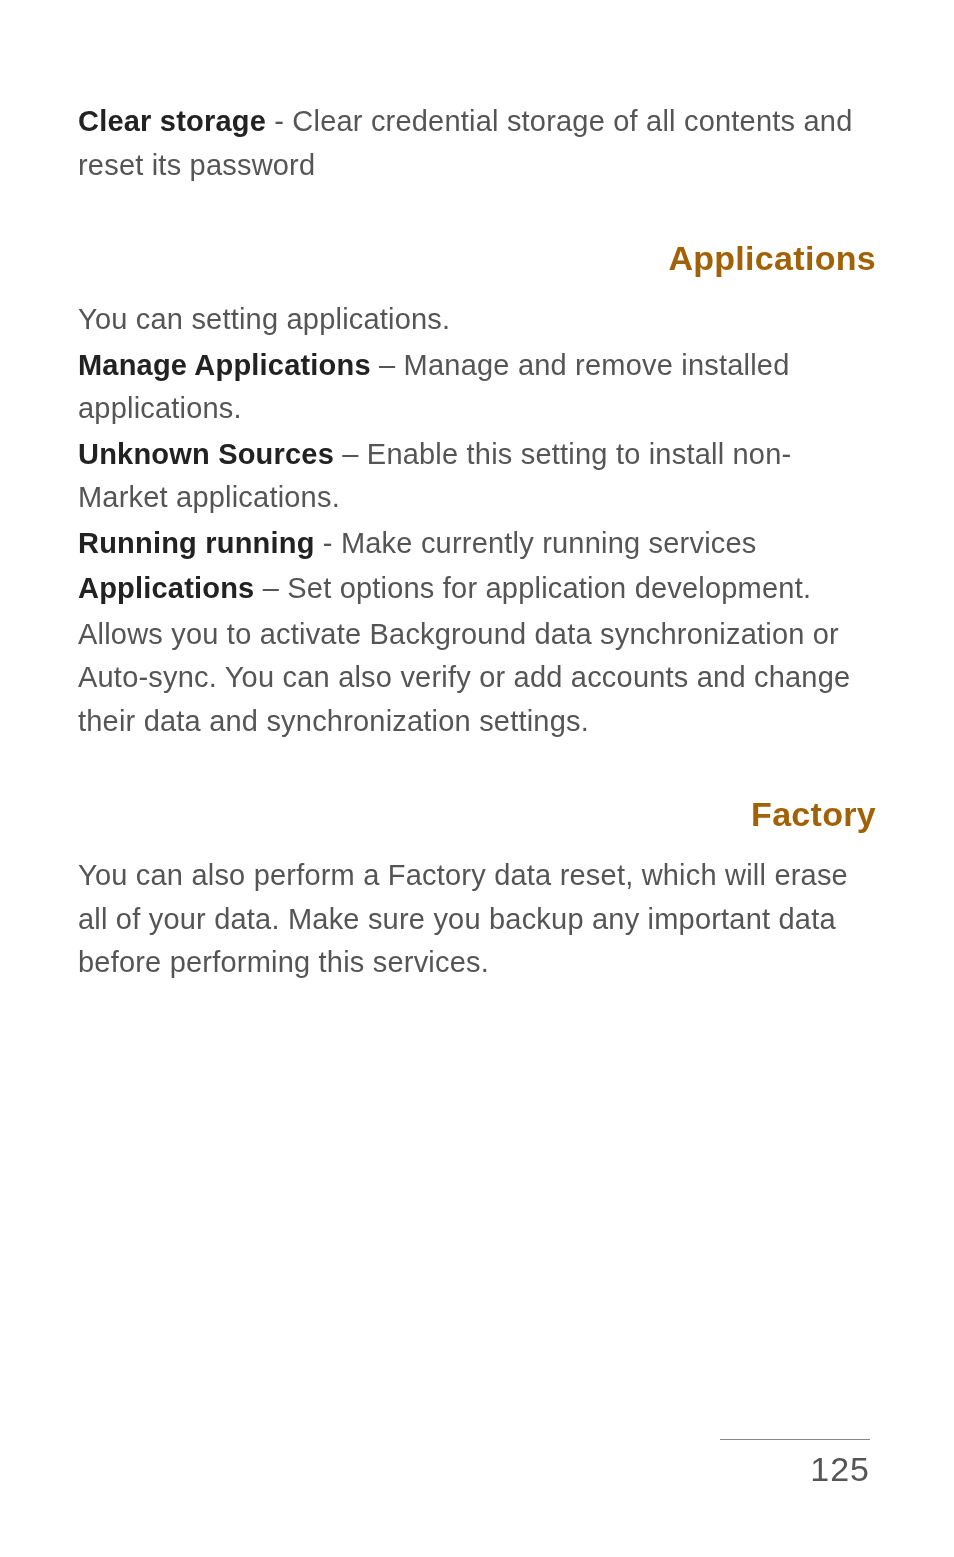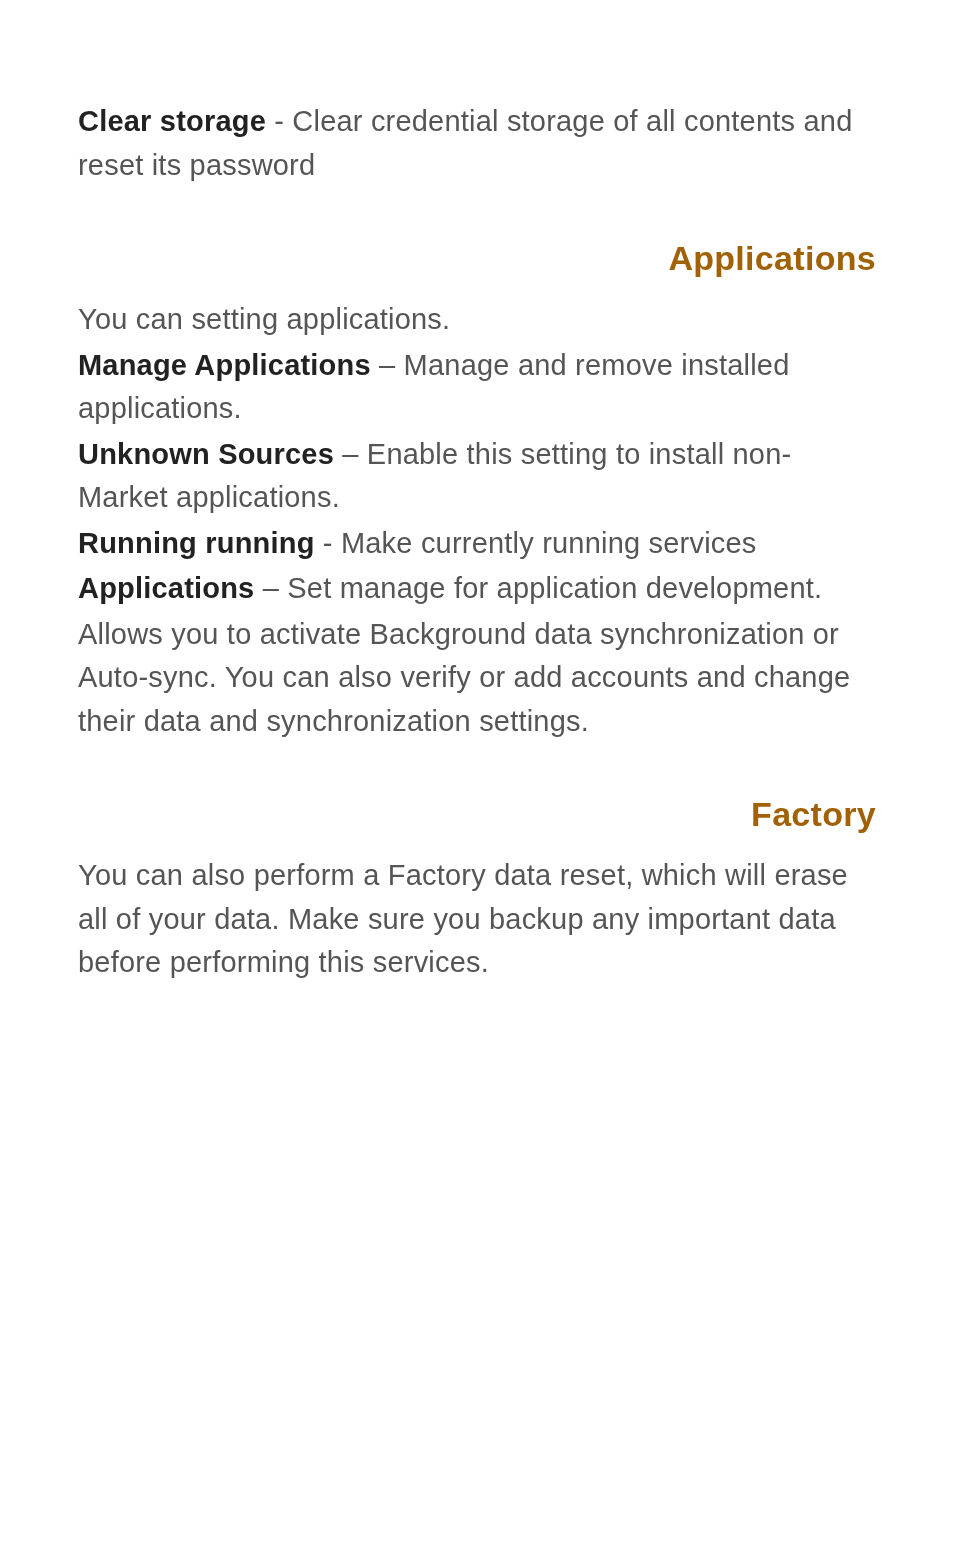--- a/index.html
+++ b/index.html
@@ -77,24 +77,28 @@
 
   <p class="body-text para">
     <span class="bold">Unknown Sources</span><span> – Enable this setting to install non-Market applications.</span>
   </p>
 
   <p class="body-text para">
     <span class="bold">Running running</span><span> - Make currently running services</span>
   </p>
 
   <p class="body-text para">
-    <span class="bold">Applications</span><span> – Set manage for application development.</span>
+    <span class="bold">Applications</span><span> – Set options for application development.</span>
   </p>
 
 
   <p class="body-text para">Allows you to activate Background data synchronization or Auto-sync. You can also verify or add accounts and change their data and synchronization settings.</p>
 
   <h2 class="section-heading">Factory</h2>
 
   <p class="body-text para">You can also perform a Factory data reset, which will erase all of your data. Make sure you backup any important data before performing this services.</p>
 
+  <div class="page-number-wrap">
+    <div class="page-number-rule"></div>
+    <div class="page-number">125</div>
+  </div>
 
 </div>
 
 </body></html>

